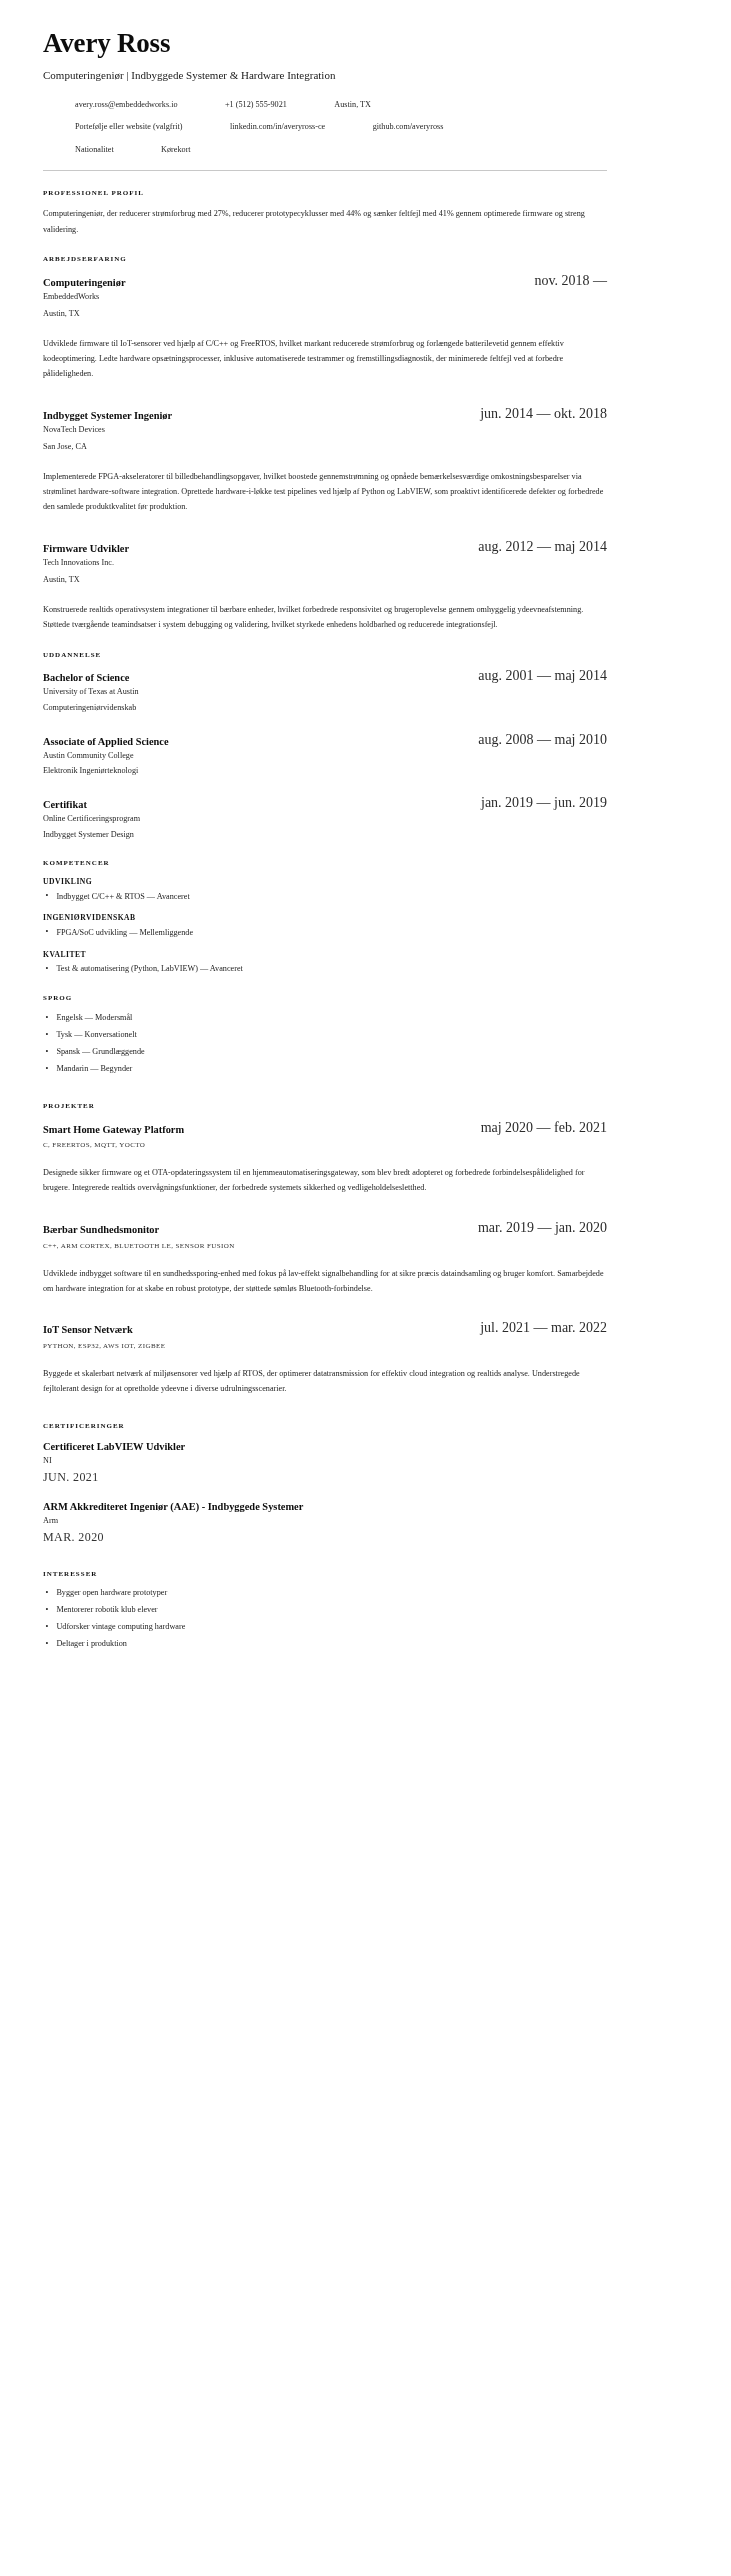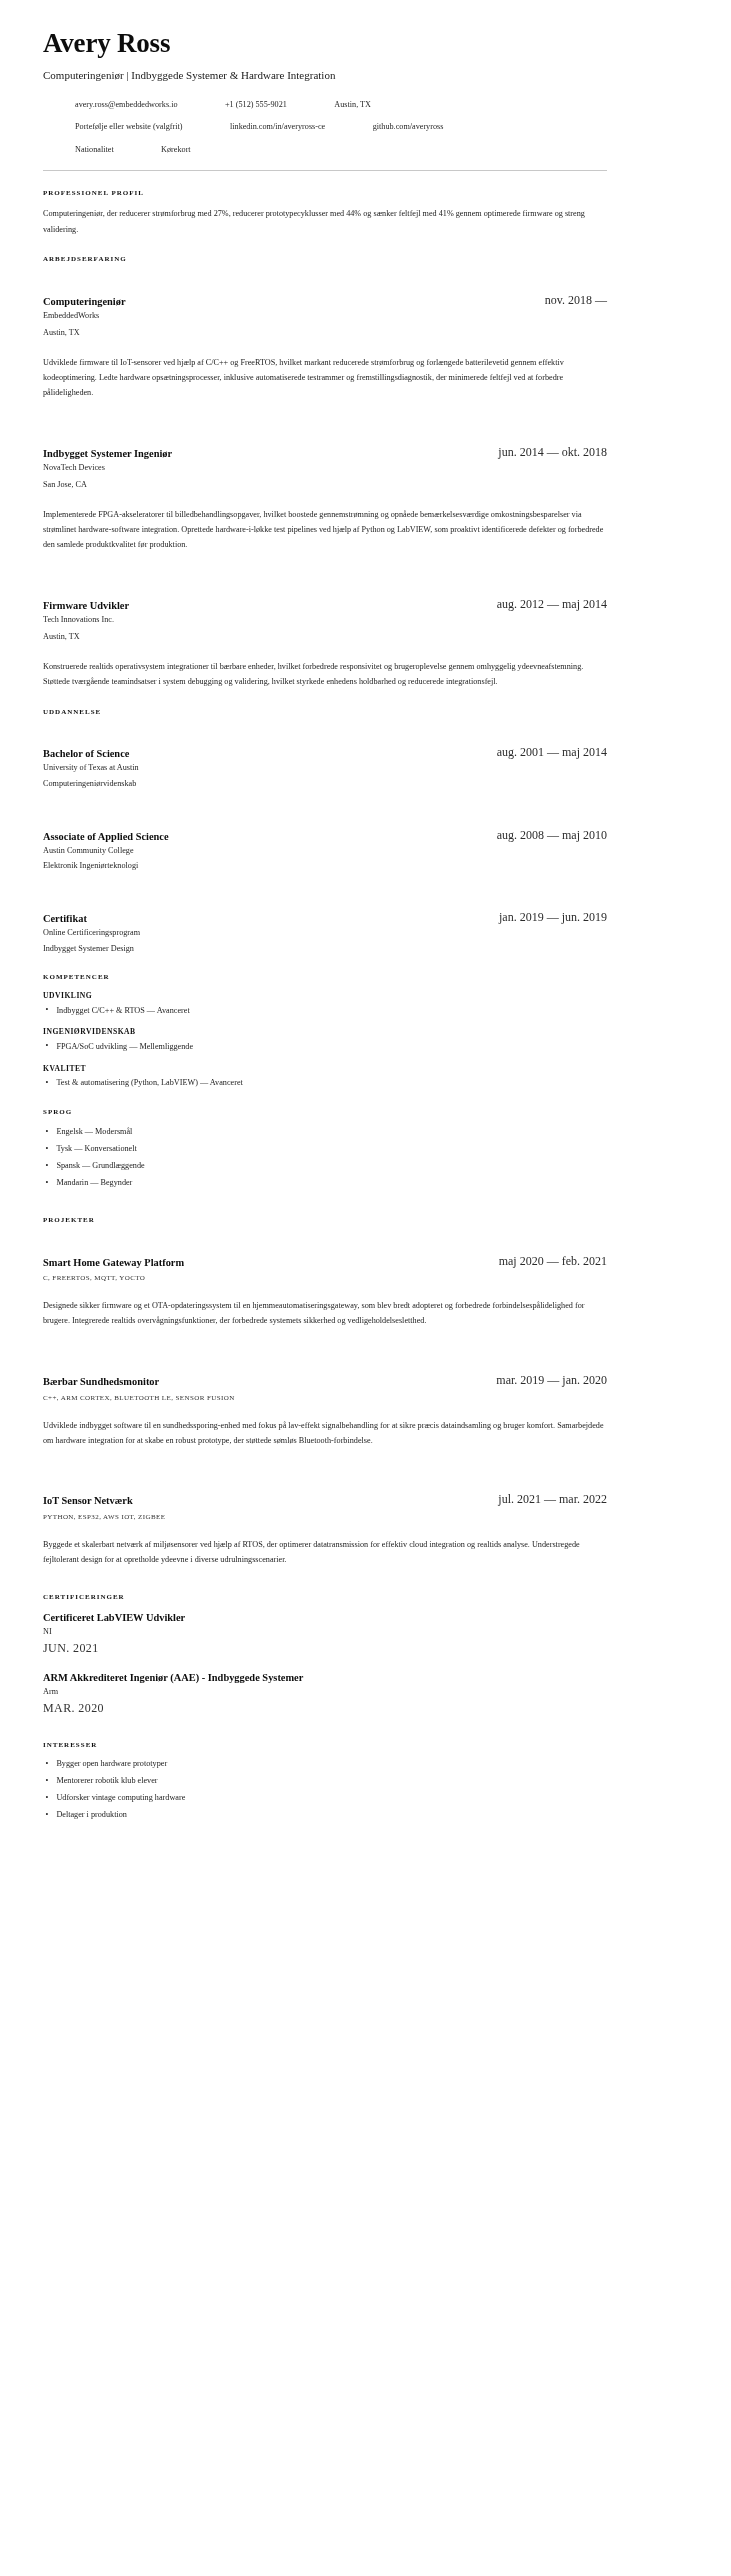--- a/index.html
+++ b/index.html
@@ -69,26 +69,25 @@
     justify-content: space-between;
     gap: 2px;
   }
   .entry-title {
     font-size: 10.4px;
     font-weight: 700;
     line-height: 1.25;
     color: #0d0d0d;
   }
   .entry-date {
-    font-size: 12px;
+    font-size: 14px;
     font-weight: 400;
     color: #2b2b2b;
     white-space: nowrap;
     text-align: right;
-    margin-top: 20px;
   }
   .entry-org {
     font-size: 8.2px;
     line-height: 1.45;
     margin-top: 1.8px;
     color: #1f1f1f;
   }
   .entry-loc {
     font-size: 8.2px;
     line-height: 1.45;

